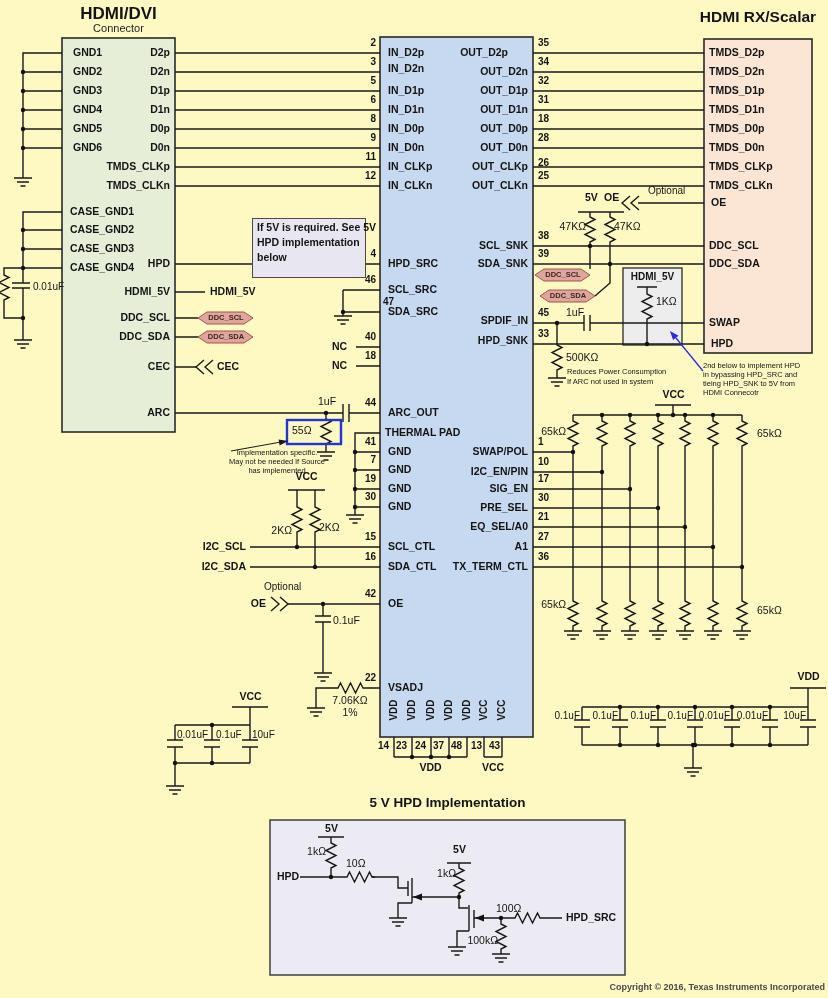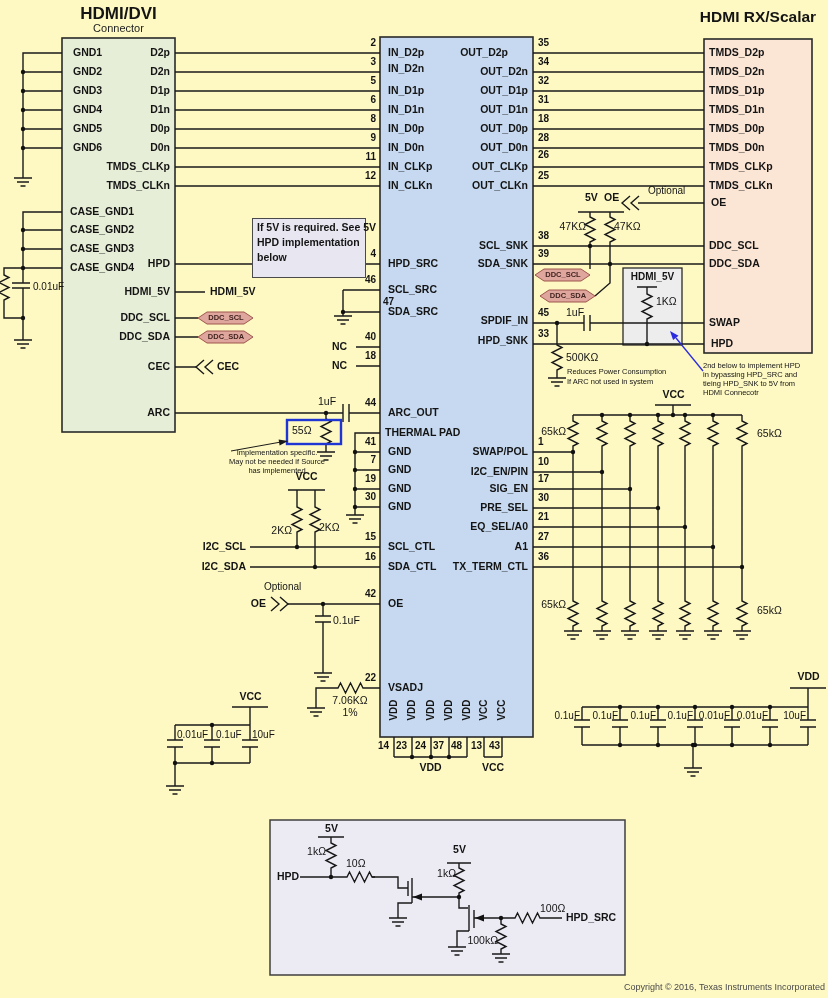--- a/index.html
+++ b/index.html
@@ -228,21 +228,22 @@
     <line x1="231" y1="451" x2="281" y2="442" stroke="#1a1a1a" stroke-width="1"></line>
     <polygon points="288,441 279.6,445.5 278.6,439.6" fill="#1a1a1a"></polygon>
     <line x1="703" y1="371" x2="676" y2="338" stroke="#2b2be0" stroke-width="1.3"></line>
     <polygon points="670,331 678.5,335.7 673.1,340.1" fill="#2b2be0"></polygon>
   </g>
 </svg>
 
 <div class="lb title1 ce" style="left:62px;top:4px;width:113px">HDMI/DVI</div>
 <div class="lb title2 ce" style="left:62px;top:22px;width:113px">Connector</div>
 <div class="lb title3 ce" style="left:690px;top:8px;width:136px">HDMI RX/Scalar</div>
-<div class="copy lb" style="left:525px;top:982px;width:300px;text-align:right;font-weight:400">Copyright © 2016, Texas Instruments Incorporated</div>
+<div class="lb title4 ce" style="left:270px;top:795px;width:355px">5 V HPD Implementation</div>
+<div class="copy lb" style="left:525px;top:982px;width:300px;text-align:right;font-weight:700">Copyright © 2016, Texas Instruments Incorporated</div>
 
 <div class="lb" style="left:73px;top:46px">GND1</div>
 <div class="lb" style="left:73px;top:65px">GND2</div>
 <div class="lb" style="left:73px;top:84px">GND3</div>
 <div class="lb" style="left:73px;top:103px">GND4</div>
 <div class="lb" style="left:73px;top:122px">GND5</div>
 <div class="lb" style="left:73px;top:141px">GND6</div>
 <div class="lb" style="left:70px;top:205px">CASE_GND1</div>
 <div class="lb" style="left:70px;top:223px">CASE_GND2</div>
 <div class="lb" style="left:70px;top:242px">CASE_GND3</div>
@@ -329,21 +330,21 @@
 <div class="lb s10 ra" style="left:340px;top:551px;width:36px">16</div>
 <div class="lb s10 ra" style="left:340px;top:588px;width:36px">42</div>
 <div class="lb s10 ra" style="left:340px;top:672px;width:36px">22</div>
 
 <div class="lb s10" style="left:538px;top:37px">35</div>
 <div class="lb s10" style="left:538px;top:56px">34</div>
 <div class="lb s10" style="left:538px;top:75px">32</div>
 <div class="lb s10" style="left:538px;top:94px">31</div>
 <div class="lb s10" style="left:538px;top:113px">18</div>
 <div class="lb s10" style="left:538px;top:132px">28</div>
-<div class="lb s10" style="left:538px;top:149px">26</div>
+<div class="lb s10" style="left:538px;top:157px">26</div>
 <div class="lb s10" style="left:538px;top:170px">25</div>
 <div class="lb s10" style="left:538px;top:230px">38</div>
 <div class="lb s10" style="left:538px;top:248px">39</div>
 <div class="lb s10" style="left:538px;top:307px">45</div>
 <div class="lb s10" style="left:538px;top:328px">33</div>
 <div class="lb s10" style="left:538px;top:436px">1</div>
 <div class="lb s10" style="left:538px;top:456px">10</div>
 <div class="lb s10" style="left:538px;top:473px">17</div>
 <div class="lb s10" style="left:538px;top:492px">30</div>
 <div class="lb s10" style="left:538px;top:511px">21</div>
@@ -442,17 +443,17 @@
 <div class="lb" style="left:257px;top:221px">If 5V is required. See 5V</div>
 <div class="lb" style="left:257px;top:236px">HPD implementation</div>
 <div class="lb" style="left:257px;top:251px">below</div>
 
 <div class="lb ce" style="left:318px;top:822px;width:27px">5V</div>
 <div class="lb n ra" style="left:294px;top:845px;width:32px">1kΩ</div>
 <div class="lb" style="left:277px;top:870px">HPD</div>
 <div class="lb n" style="left:346px;top:857px">10Ω</div>
 <div class="lb ce" style="left:446px;top:843px;width:27px">5V</div>
 <div class="lb n ra" style="left:424px;top:867px;width:32px">1kΩ</div>
-<div class="lb n" style="left:540px;top:902px">100Ω</div>
+<div class="lb n" style="left:496px;top:902px">100Ω</div>
 <div class="lb" style="left:566px;top:911px">HPD_SRC</div>
 <div class="lb n ra" style="left:447px;top:934px;width:51px">100kΩ</div>
 
 </div>
 
 </body></html>

